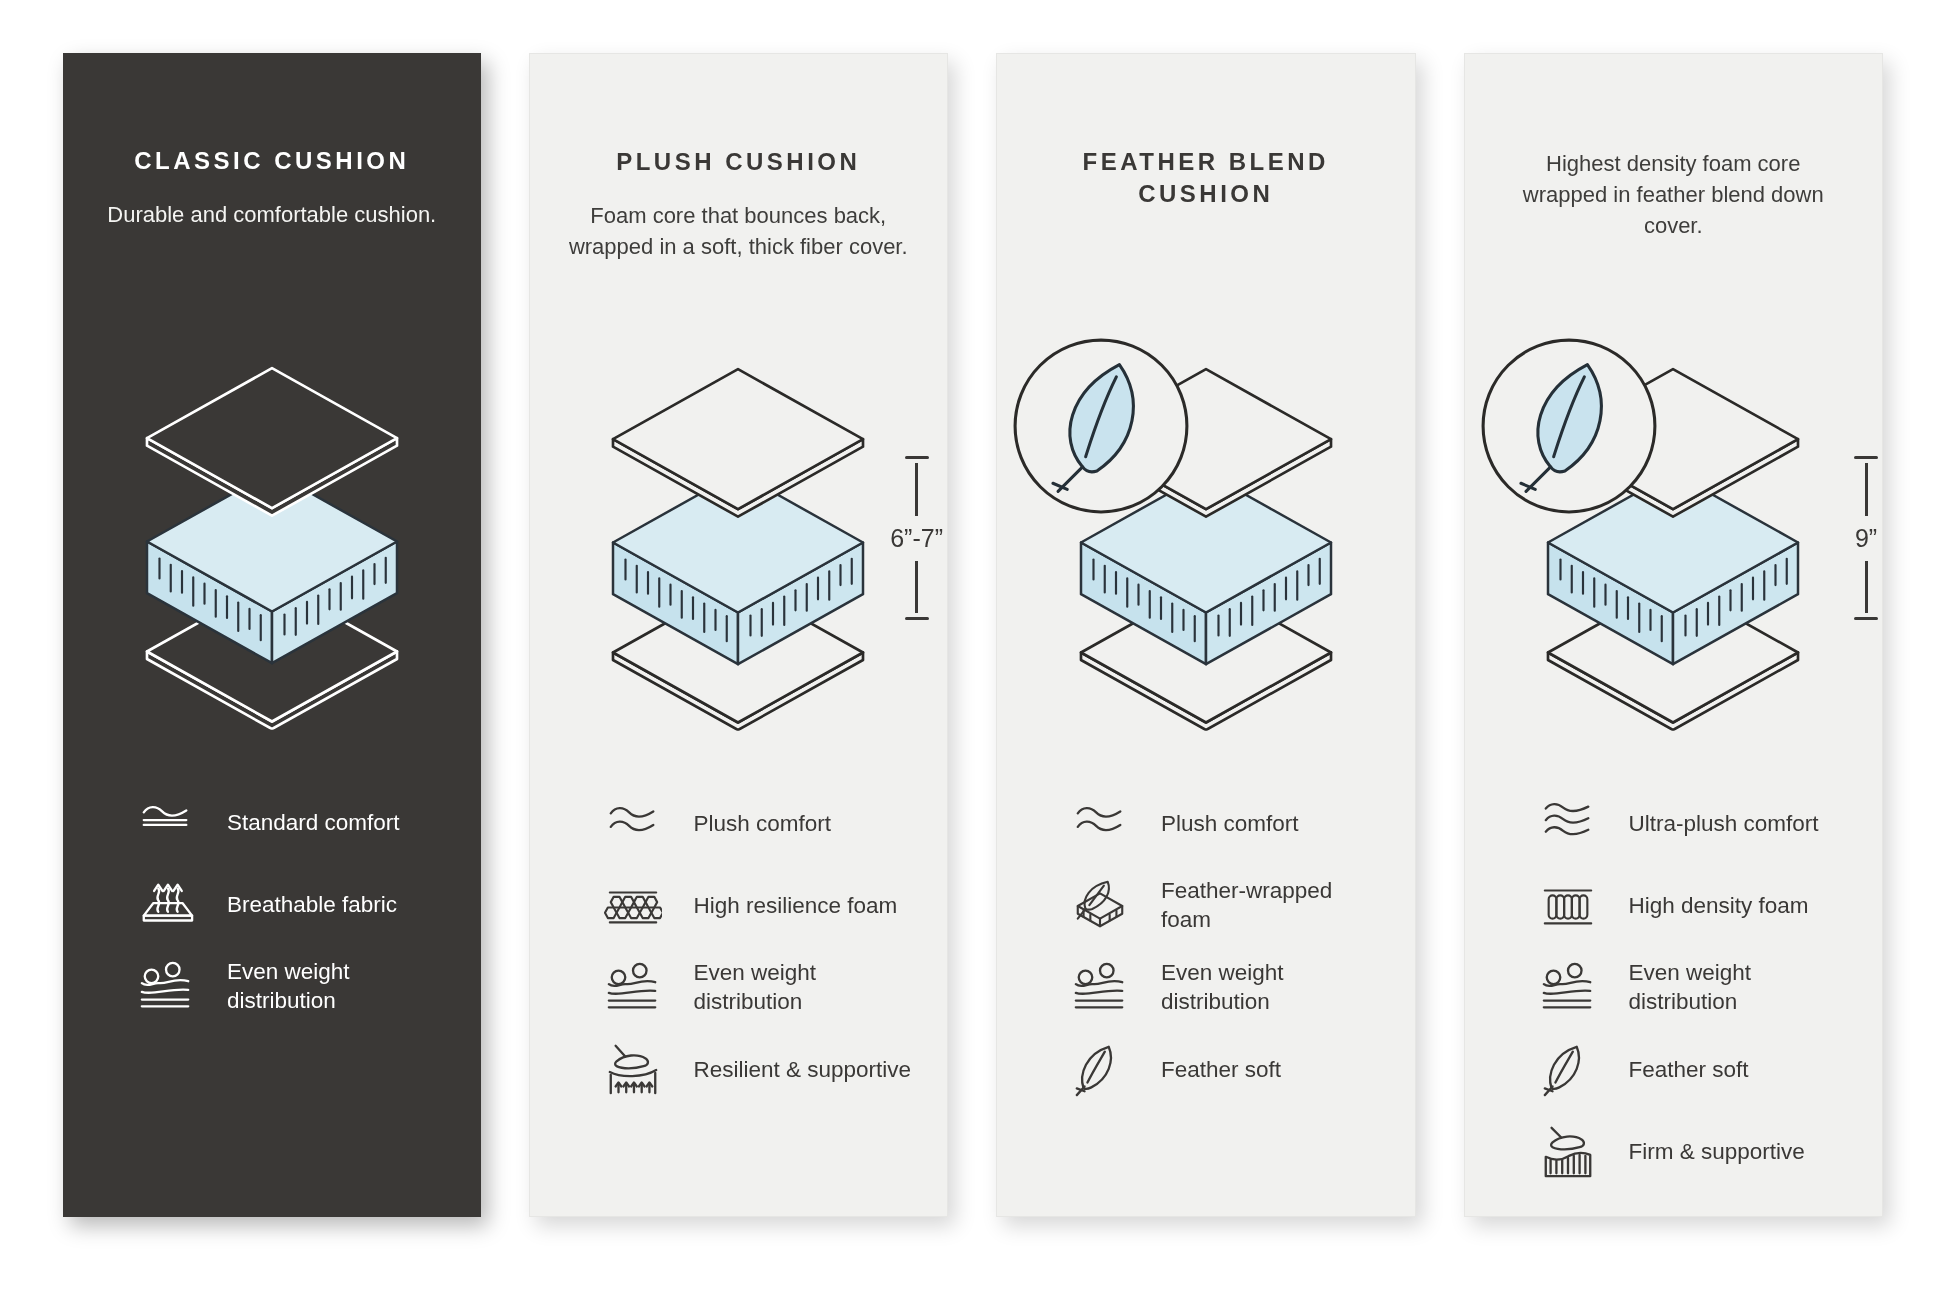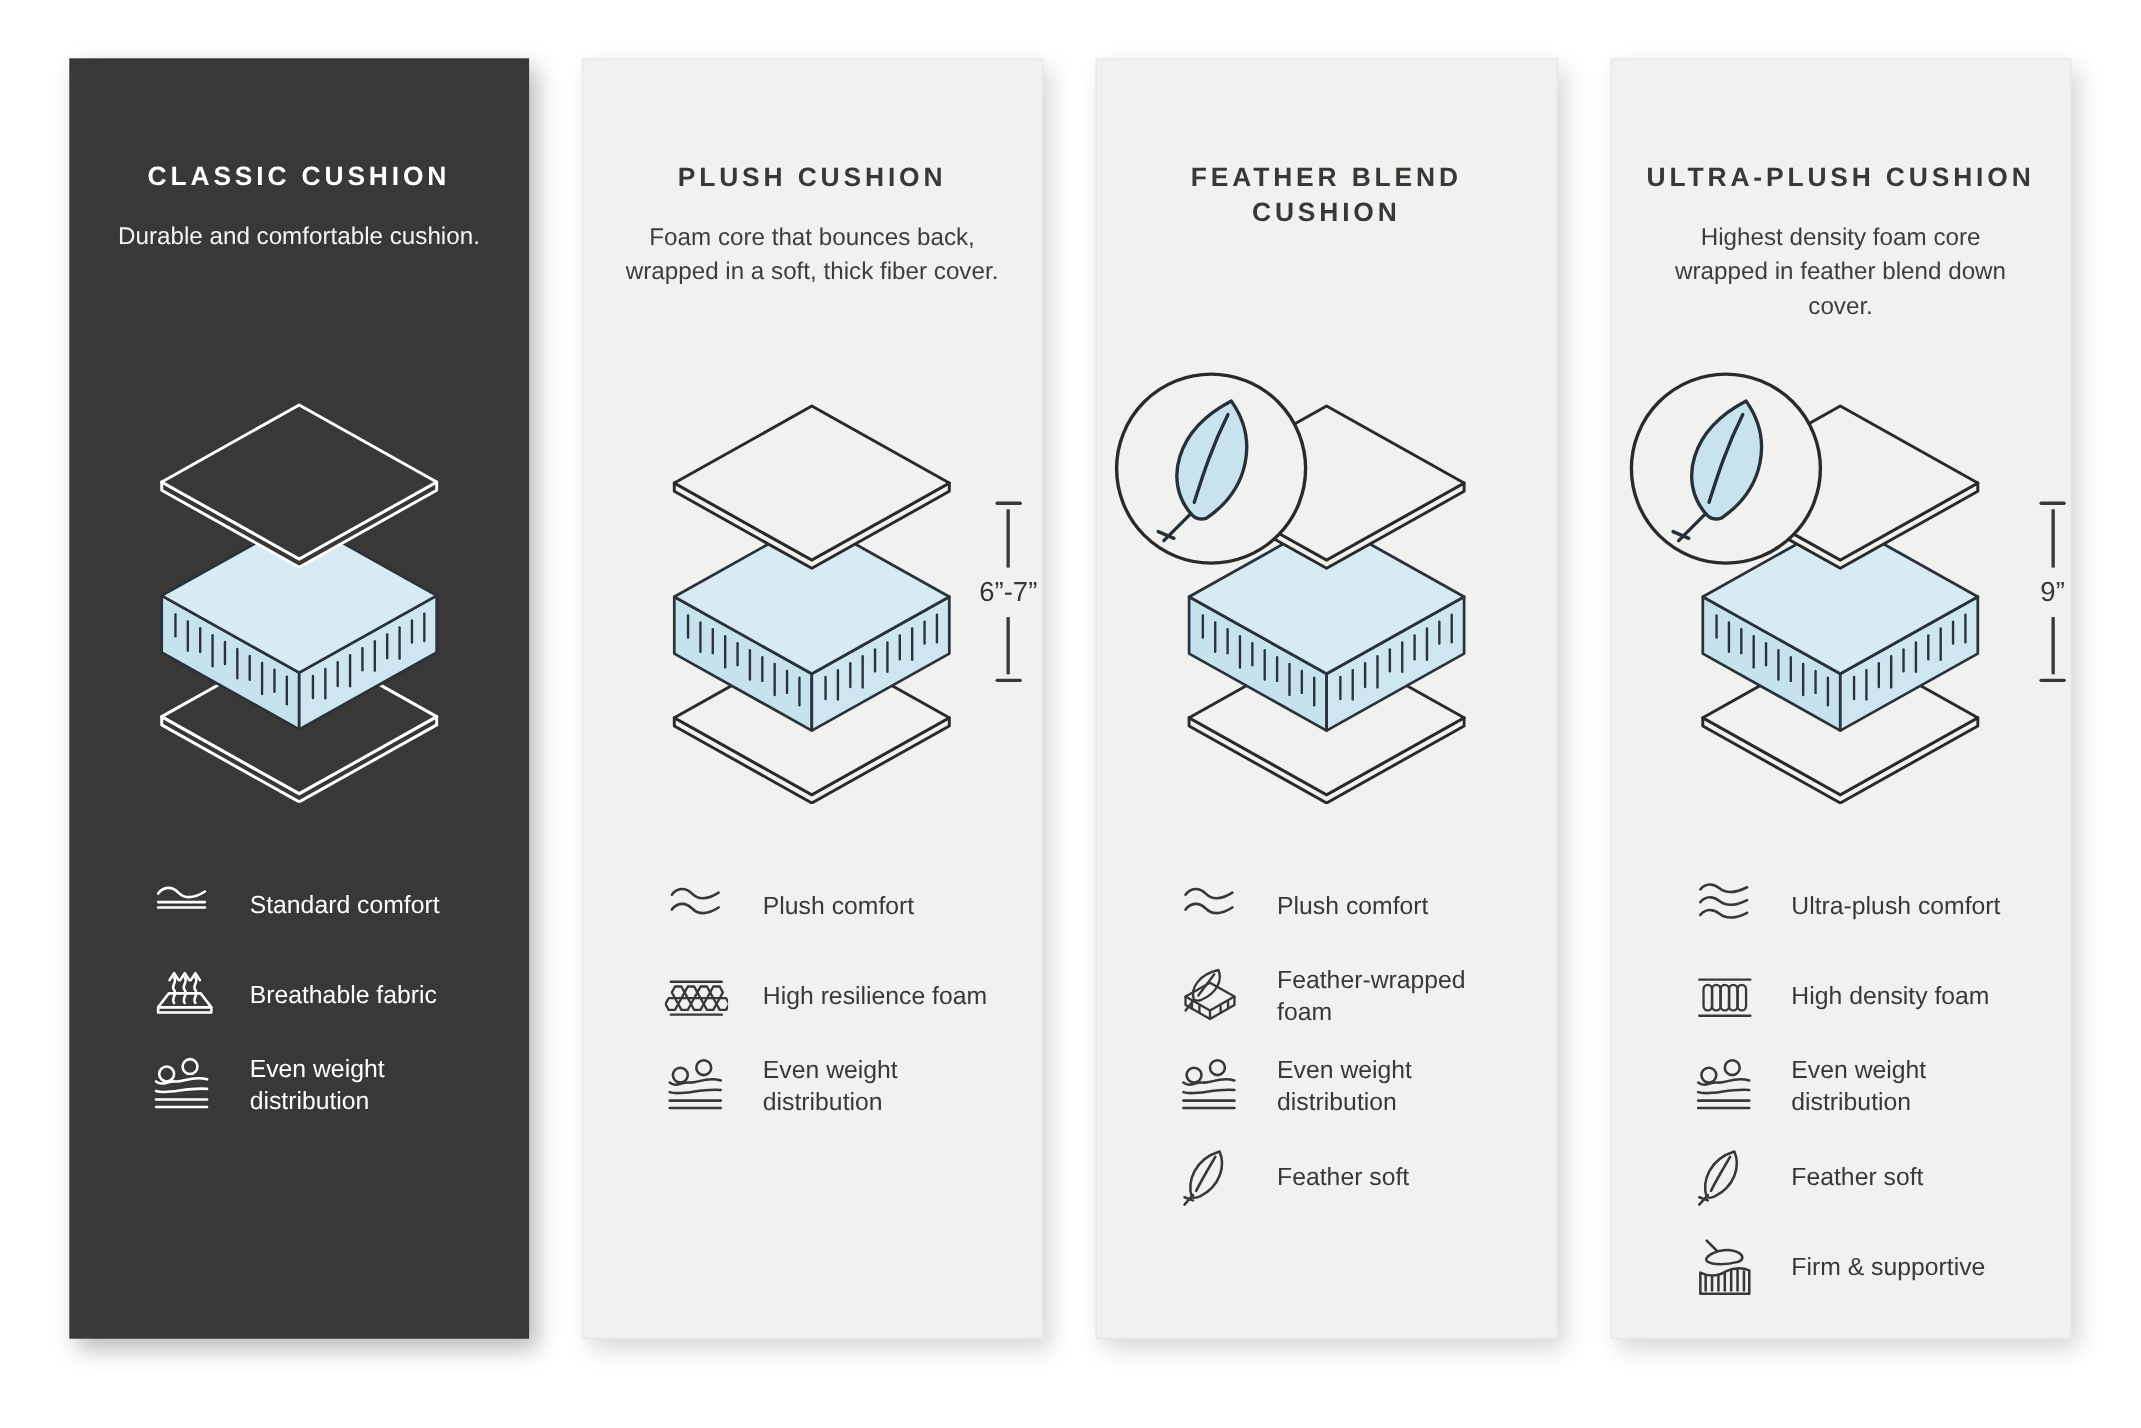--- a/index.html
+++ b/index.html
@@ -303,20 +303,28 @@
         <span class="flabel">High resilience foam</span>
       </div>
       <div class="frow">
         <span class="ficon">
             <svg viewBox="0 0 60 60">
               <use href="#i-even-weight"></use>
             </svg>
           </span>
         <span class="flabel">Even weight distribution</span>
       </div>
+      <div class="frow">
+        <span class="ficon">
+            <svg viewBox="0 0 60 60">
+              <use href="#i-resilient"></use>
+            </svg>
+          </span>
+        <span class="flabel">Resilient &amp; supportive</span>
+      </div>
     </div>
   </section>
 
   <section class="card card--light">
     <header class="card-header">
       <h2 class="card-title">FEATHER BLEND CUSHION</h2>
     </header>
     <div class="illus">
       <svg class="cushion-svg" viewBox="0 0 360 440">
           <use href="#cushion"></use>
@@ -356,21 +364,20 @@
               <use href="#i-feather"></use>
             </svg>
           </span>
         <span class="flabel">Feather soft</span>
       </div>
     </div>
   </section>
 
   <section class="card card--light">
     <header class="card-header">
-      <h2 class="card-title">ULTRA-PLUSH CUSHION</h2>
       <p class="card-desc">Highest density foam core wrapped in feather blend down cover.</p>
     </header>
     <div class="illus">
       <svg class="cushion-svg" viewBox="0 0 360 440">
           <use href="#cushion"></use>
         </svg>
       <svg class="badge-svg" viewBox="0 0 176 176">
           <use href="#badge"></use>
         </svg>
       <div class="dim">

